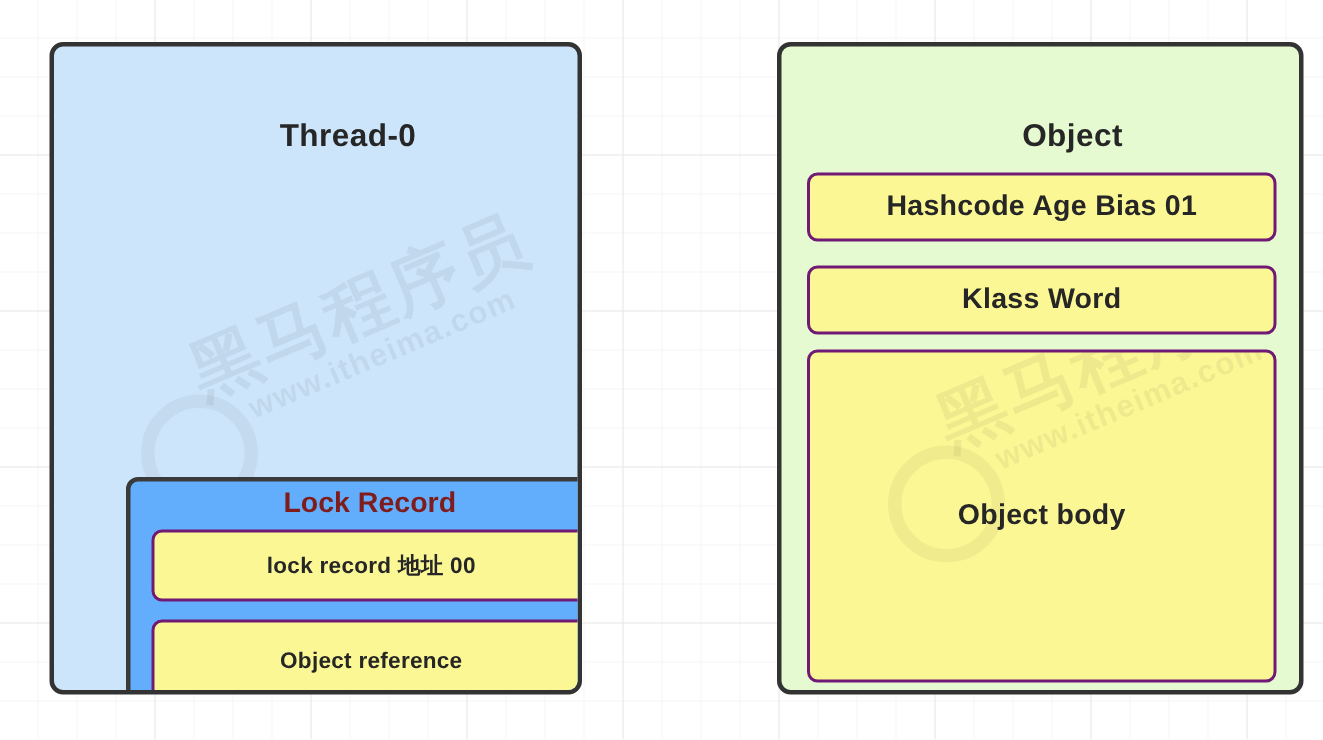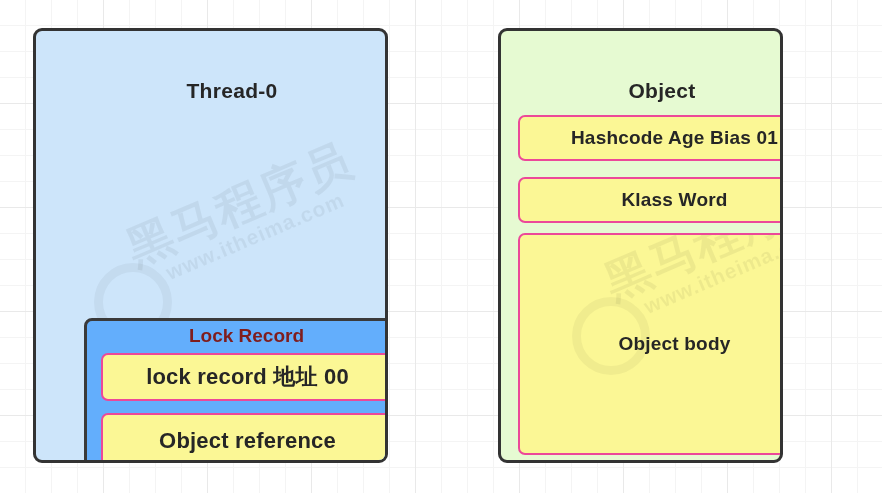--- a/index.html
+++ b/index.html
@@ -72,23 +72,23 @@
     overflow: hidden;
   }
   .panel-thread {
     left: 33px;
     top: 28px;
     width: 355px;
     height: 435px;
     background: #cde5fa;
   }
   .panel-object {
-    left: 498px;
+    left: 518px;
     top: 28px;
-    width: 285px;
+    width: 351px;
     height: 435px;
     background: #e6fad2;
   }
   .panel-title {
     position: absolute;
     left: 0;
     right: 0;
     text-align: center;
     font-size: 21px;
     font-weight: bold;
@@ -119,34 +119,34 @@
     text-align: center;
     font-size: 19px;
     font-weight: bold;
     color: #7f1d1d;
   }
 
   
   .cell {
     position: absolute;
     background: #fbf795;
-    border: 2px solid #ec4899;
+    border: 2px solid #701a75;
     border-radius: 7px;
     box-sizing: border-box;
     display: flex;
     align-items: center;
     justify-content: center;
     color: #262626;
     font-weight: bold;
     overflow: hidden;
   }
   .cell-label {
     position: relative;
     z-index: 2;
-    font-size: 22px;
+    font-size: 15px;
     letter-spacing: 0.2px;
   }
 
   .lr-cell-1 { left: 14px; top: 32px;  width: 293px; height: 48px; }
   .lr-cell-2 { left: 14px; top: 92px;  width: 293px; height: 55px; }
 
   .ob-cell-1 { left: 17px; top: 84px;  width: 313px; height: 46px; }
   .ob-cell-2 { left: 17px; top: 146px; width: 313px; height: 46px; }
   .ob-cell-3 { left: 17px; top: 202px; width: 313px; height: 222px; }
   .ob-cell-1 .cell-label,

